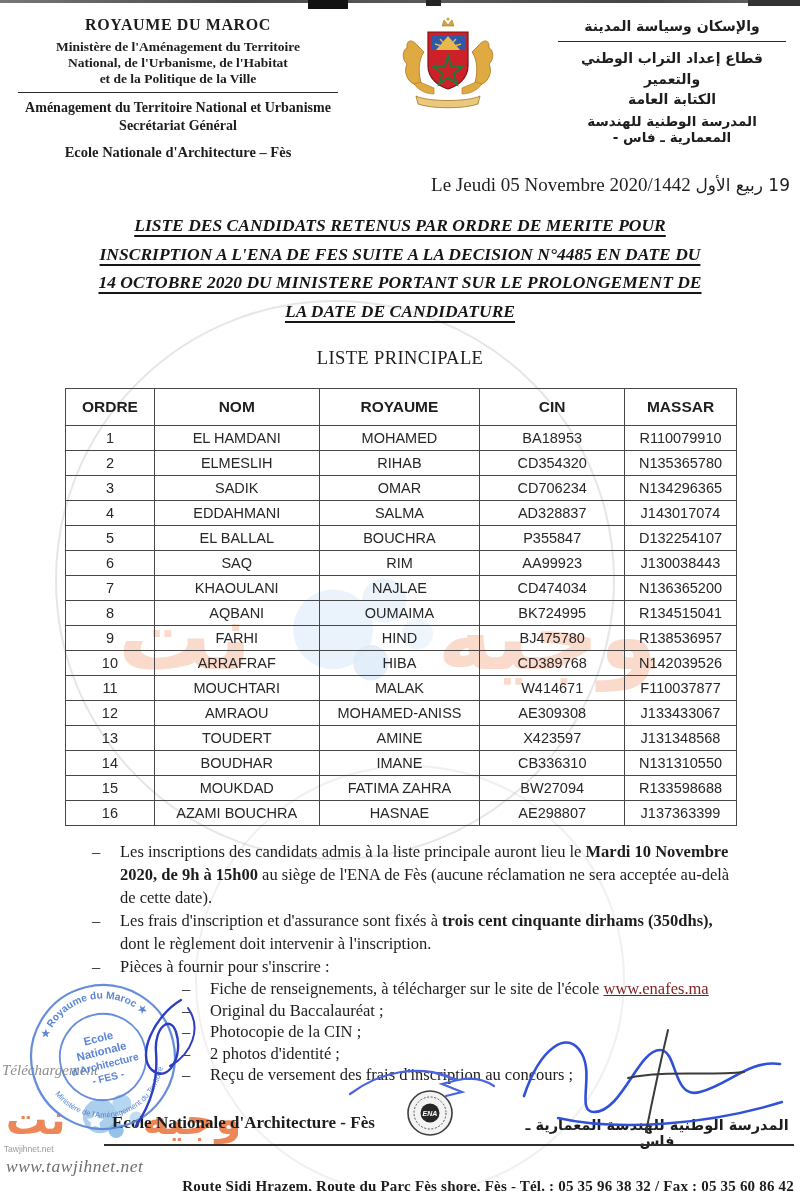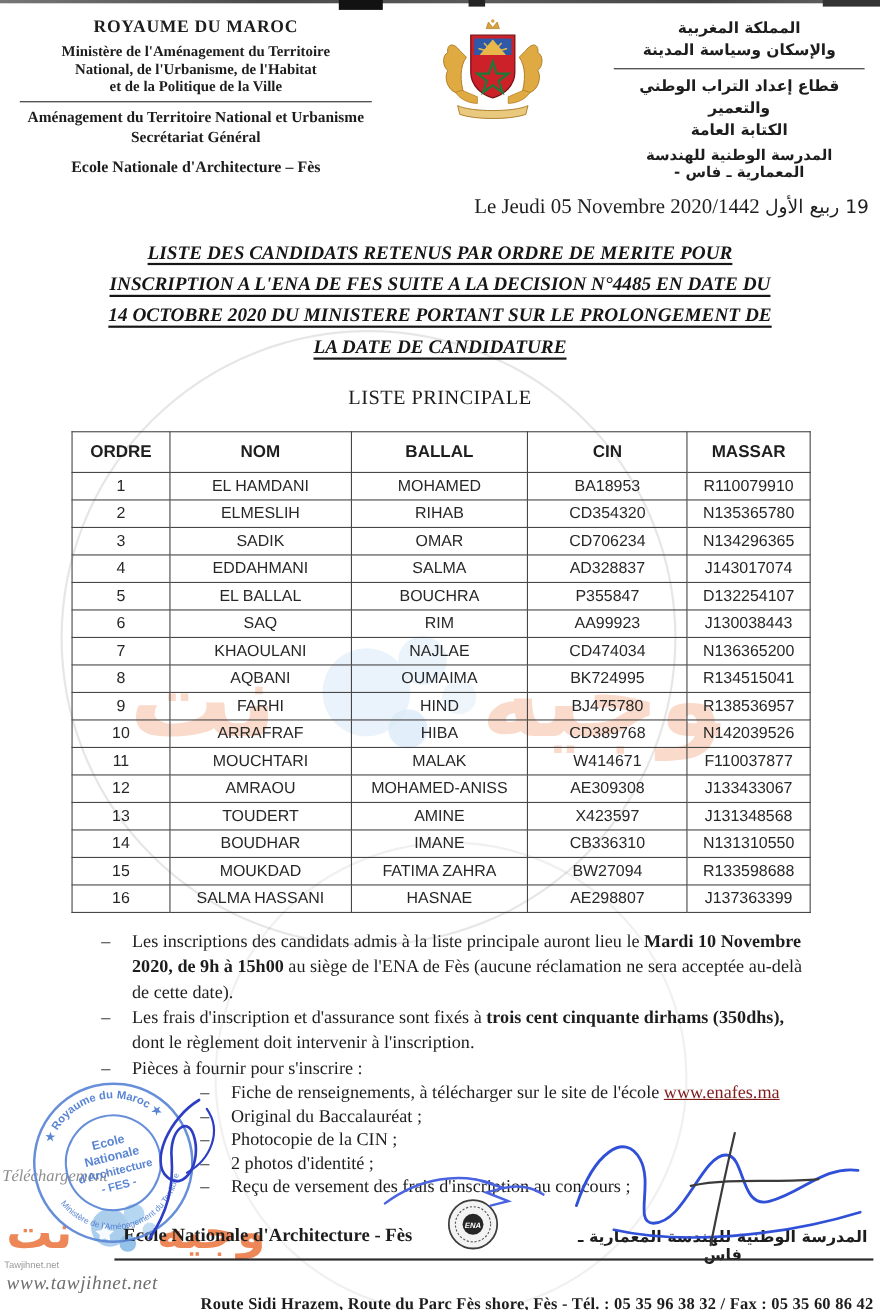--- a/index.html
+++ b/index.html
@@ -124,21 +124,20 @@
           <line x1="50" y1="32" x2="63" y2="28"></line>
         </g>
 
         <path d="M50 40 L53.5 51 L64 51 L55.5 57.5 L58.8 68 L50 61.5 L41.2 68 L44.5 57.5 L36 51 L46.5 51 Z" fill="none" stroke="#1d7a3a" stroke-width="2"></path>
 
         <path d="M18 80 C30 86 70 86 82 80 L80 88 C66 93 34 93 20 88 Z" fill="#e8c97e" stroke="#a8751f" stroke-width="0.8"></path>
       </svg>
     </div>
 
     <div class="hdr-right">
-      <div class="hr-line">المملكة المغربية</div>
       <div class="hr-line">والإسكان وسياسة المدينة</div>
       <div class="rule-r"></div>
       <div class="hr-line">قطاع إعداد التراب الوطني والتعمير</div>
       <div class="hr-line">الكتابة العامة</div>
       <div class="hr-school">المدرسة الوطنية للهندسة المعمارية ـ فاس -</div>
     </div>
   </div>
 
   <div class="date-line">
     <span>Le Jeudi 05 Novembre 2020/1442</span>
@@ -159,21 +158,21 @@
       <col style="width:89px">
         <col style="width:165px">
         <col style="width:161px">
         <col style="width:145px">
         <col style="width:112px">
     </colgroup>
     <thead>
       <tr>
         <th>ORDRE</th>
         <th>NOM</th>
-        <th>BALLAL</th>
+        <th>ROYAUME</th>
         <th>CIN</th>
         <th>MASSAR</th>
       </tr>
     </thead>
     <tbody>
         <tr>
           <td>1</td>
           <td>EL HAMDANI</td>
           <td>MOHAMED</td>
           <td>BA18953</td>
@@ -272,21 +271,21 @@
         </tr>
         <tr>
           <td>15</td>
           <td>MOUKDAD</td>
           <td>FATIMA ZAHRA</td>
           <td>BW27094</td>
           <td>R133598688</td>
         </tr>
         <tr>
           <td>16</td>
-          <td>SALMA HASSANI</td>
+          <td>AZAMI BOUCHRA</td>
           <td>HASNAE</td>
           <td>AE298807</td>
           <td>J137363399</td>
         </tr>
       </tbody>
   </table>
 
   <div class="notes">
     <div class="note">
       <span class="dash">–</span>

